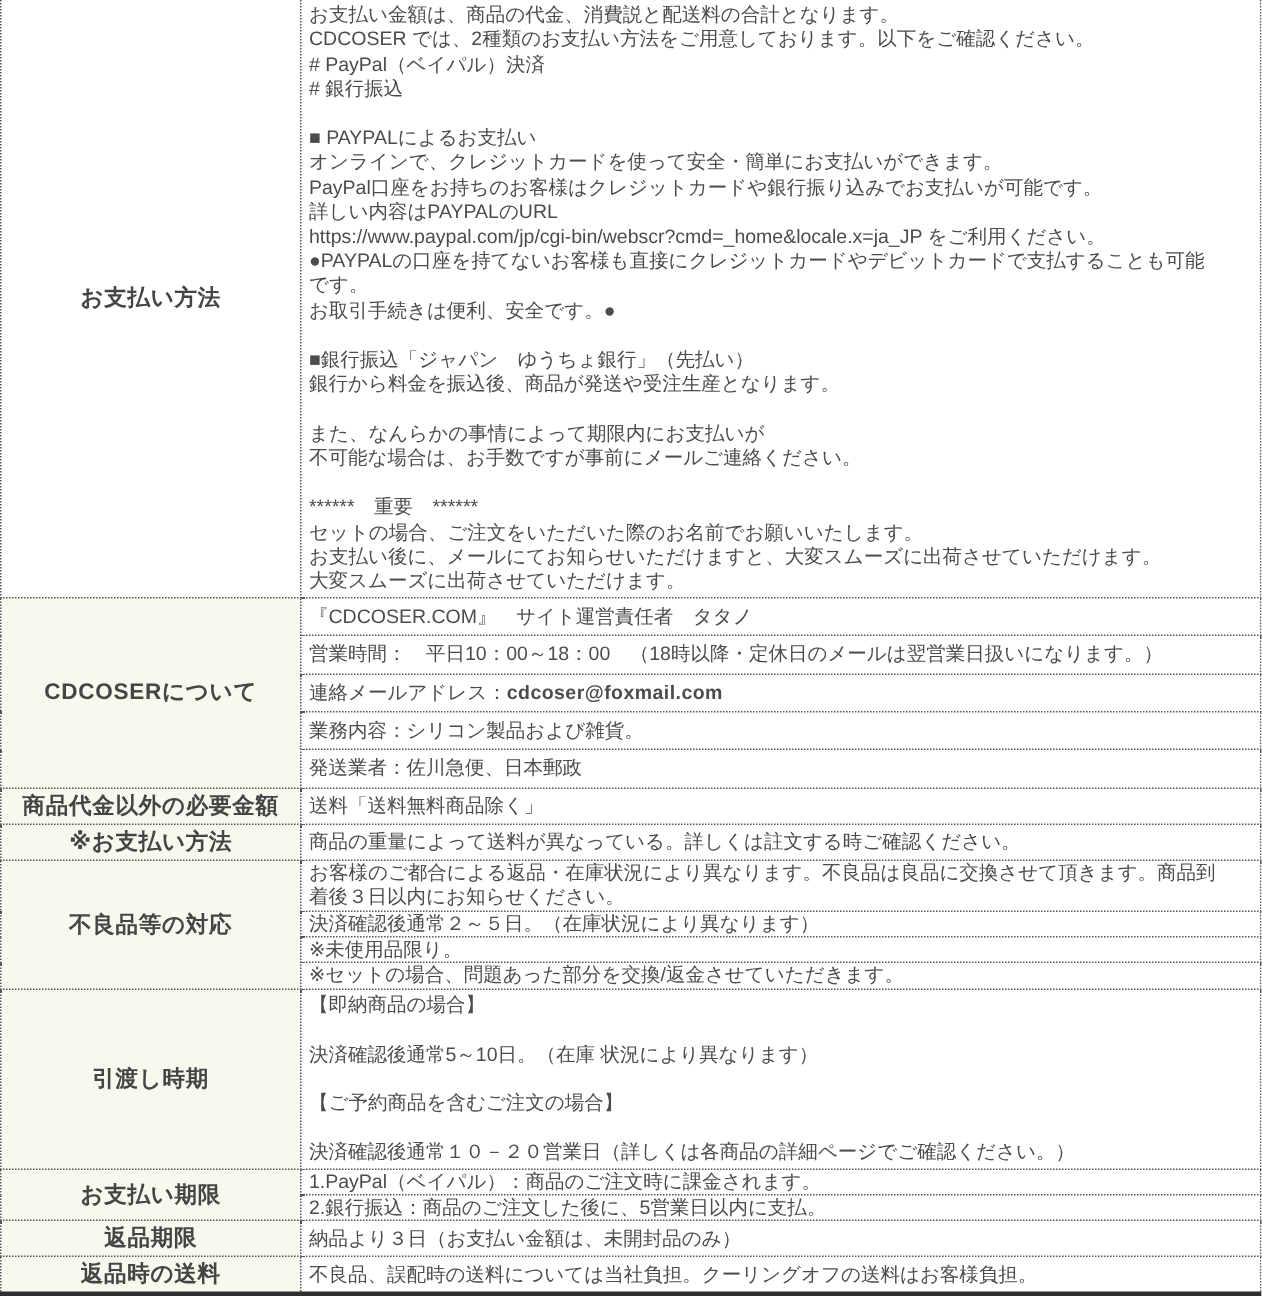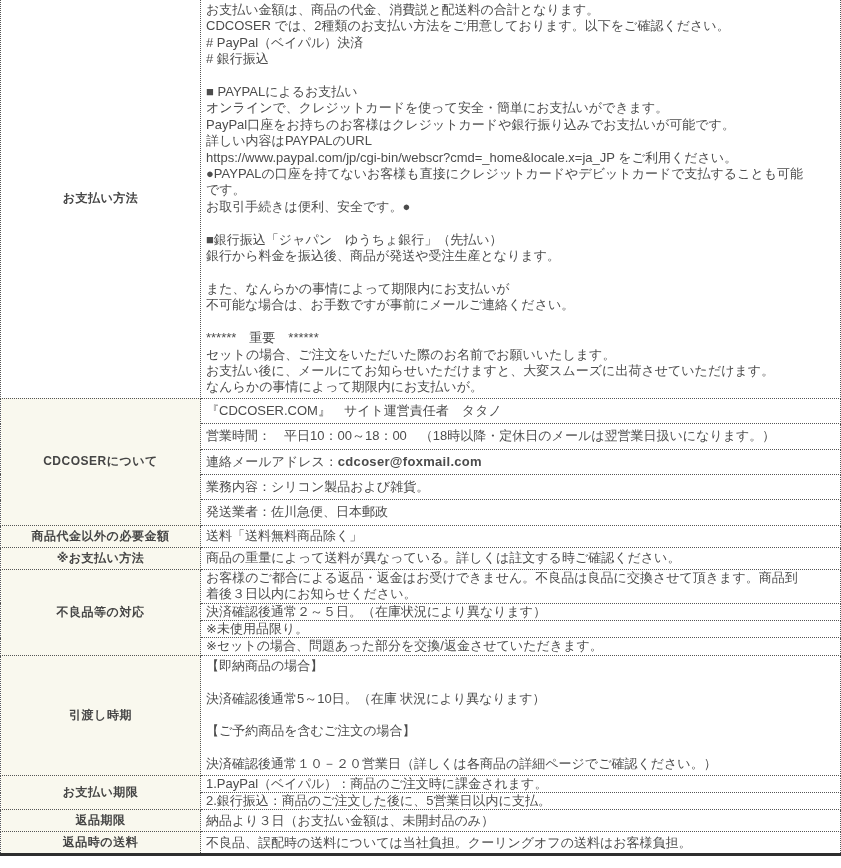--- a/index.html
+++ b/index.html
@@ -3,21 +3,21 @@
 <meta charset="utf-8">
 <style>
   html,body{margin:0;padding:0;background:#ffffff;}
   body{width:841px;font-family:"Liberation Sans","DejaVu Sans",sans-serif;}
   table.info{border-collapse:collapse;width:841px;table-layout:fixed;
              border-left:1px dotted #555;border-right:1px dotted #555;
              border-bottom:3px solid #2e2e2e;}
   td{border:1px dotted #555;vertical-align:middle;box-sizing:border-box;}
   tr.first-row > td{border-top:none;}
   td.label{width:200px;text-align:center;font-weight:bold;color:#454545;
-           font-size:12px;background:#f9f8ee;padding:2px;letter-spacing:.5px;}
+           font-size:15px;background:#f9f8ee;padding:2px;letter-spacing:.5px;}
   td.content{color:#4c4c4c;font-size:13px;padding:2px 5px 2px 5px;}
   td.content.roomy{padding-top:4px;padding-bottom:4px;}
   td.content.tight{padding-top:0;padding-bottom:0;}
   .line{line-height:16.4px;min-height:16.4px;}
   .bold{font-weight:bold;letter-spacing:.3px;}
 </style>
 </head>
 <body>
 
 <table class="info">
@@ -41,21 +41,21 @@
           <div class="line">&nbsp;</div>
           <div class="line">■銀行振込「ジャパン　ゆうちょ銀行」（先払い）</div>
           <div class="line">銀行から料金を振込後、商品が発送や受注生産となります。</div>
           <div class="line">&nbsp;</div>
           <div class="line">また、なんらかの事情によって期限内にお支払いが</div>
           <div class="line">不可能な場合は、お手数ですが事前にメールご連絡ください。</div>
           <div class="line">&nbsp;</div>
           <div class="line">******　重要　******</div>
           <div class="line">セットの場合、ご注文をいただいた際のお名前でお願いいたします。</div>
           <div class="line">お支払い後に、メールにてお知らせいただけますと、大変スムーズに出荷させていただけます。</div>
-          <div class="line">なんらかの事情によって期限内にお支払いが。</div>
+          <div class="line">大変スムーズに出荷させていただけます。</div>
         </td>
       </tr>
       <tr>
         <td class="label" rowspan="5">CDCOSERについて</td>
         <td class="content roomy">
           <div class="line">『CDCOSER.COM』　サイト運営責任者　タタノ</div>
         </td>
       </tr>
       <tr>
         <td class="content roomy">
@@ -85,21 +85,21 @@
       </tr>
       <tr>
         <td class="label" rowspan="1">※お支払い方法</td>
         <td class="content ">
           <div class="line">商品の重量によって送料が異なっている。詳しくは註文する時ご確認ください。</div>
         </td>
       </tr>
       <tr>
         <td class="label" rowspan="4">不良品等の対応</td>
         <td class="content tight">
-          <div class="line">お客様のご都合による返品・返金はお受けできません。不良品は良品に交換させて頂きます。商品到</div>
+          <div class="line">お客様のご都合による返品・在庫状況により異なります。不良品は良品に交換させて頂きます。商品到</div>
           <div class="line">着後３日以内にお知らせください。</div>
         </td>
       </tr>
       <tr>
         <td class="content tight">
           <div class="line">決済確認後通常２～５日。（在庫状況により異なります）</div>
         </td>
       </tr>
       <tr>
         <td class="content tight">

